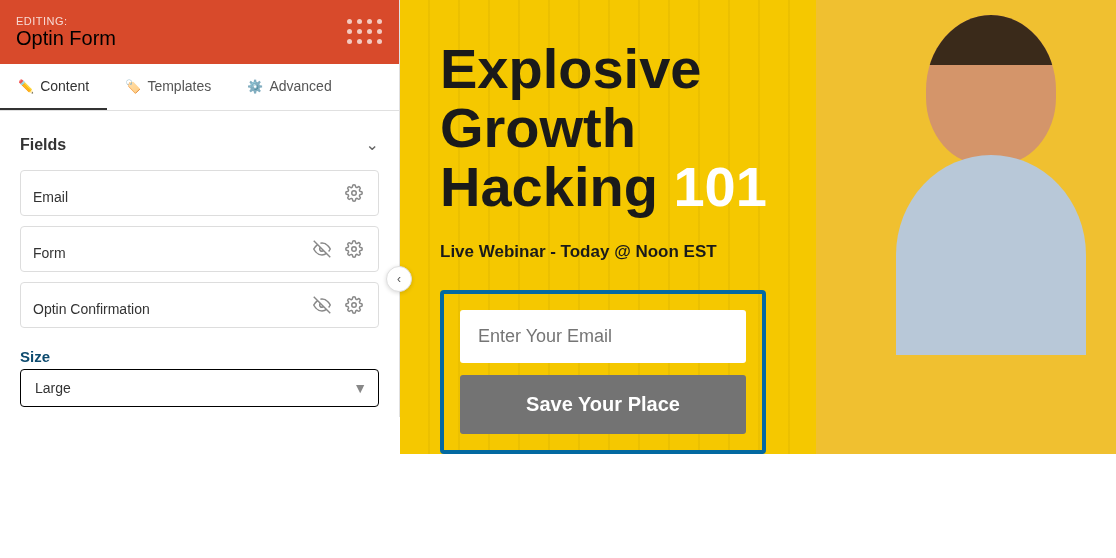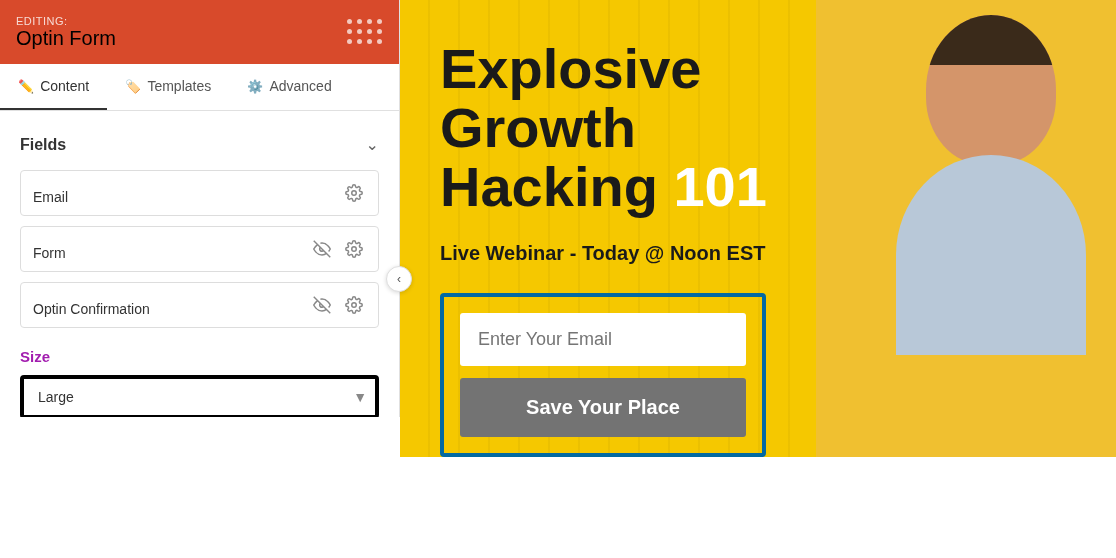--- a/index.html
+++ b/index.html
@@ -149,34 +149,34 @@
     }
 
     
     .size-section {
       margin-top: 20px;
     }
 
     .size-label {
       font-size: 15px;
       font-weight: 600;
-      color: #a21caf;
-      margin-bottom: 10px;
+      color: #0c4a6e;
+      margin-bottom: 4px;
     }
 
     .size-select-wrapper {
       position: relative;
       display: inline-block;
       width: 100%;
     }
 
     .size-select {
       width: 100%;
       padding: 10px 14px;
-      border: 4px solid #000000;
+      border: 1px solid #000000;
       border-radius: 4px;
       font-size: 14px;
       color: #333;
       appearance: none;
       background: #fff;
       cursor: pointer;
     }
 
     .select-arrow {
       position: absolute;
@@ -211,21 +211,21 @@
       color: #1a1a1a;
       line-height: 1.05;
       margin-bottom: 26px;
     }
 
     .headline .highlight {
       color: #fff;
     }
 
     .subheadline {
-      font-size: 20px;
+      font-size: 17px;
       font-weight: 600;
       color: #1a1a1a;
       margin-bottom: 28px;
     }
 
     
     .form-area {
       border: 4px solid #0369a1;
       border-radius: 4px;
       padding: 16px;

